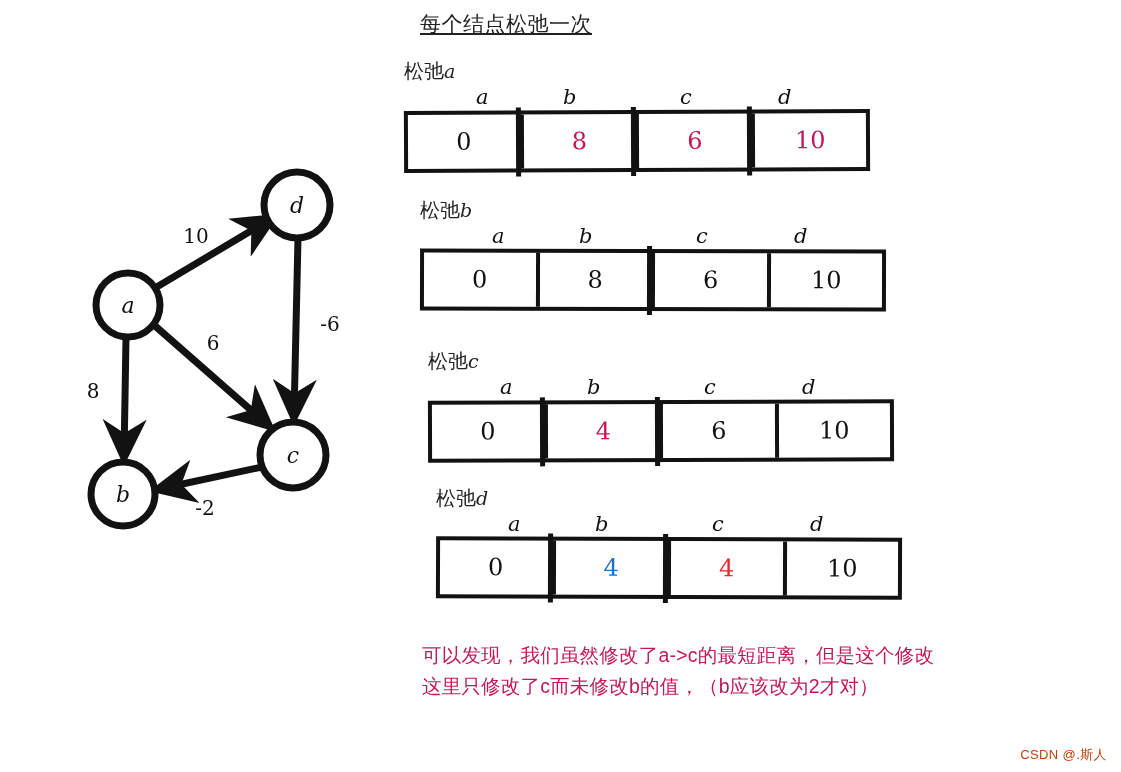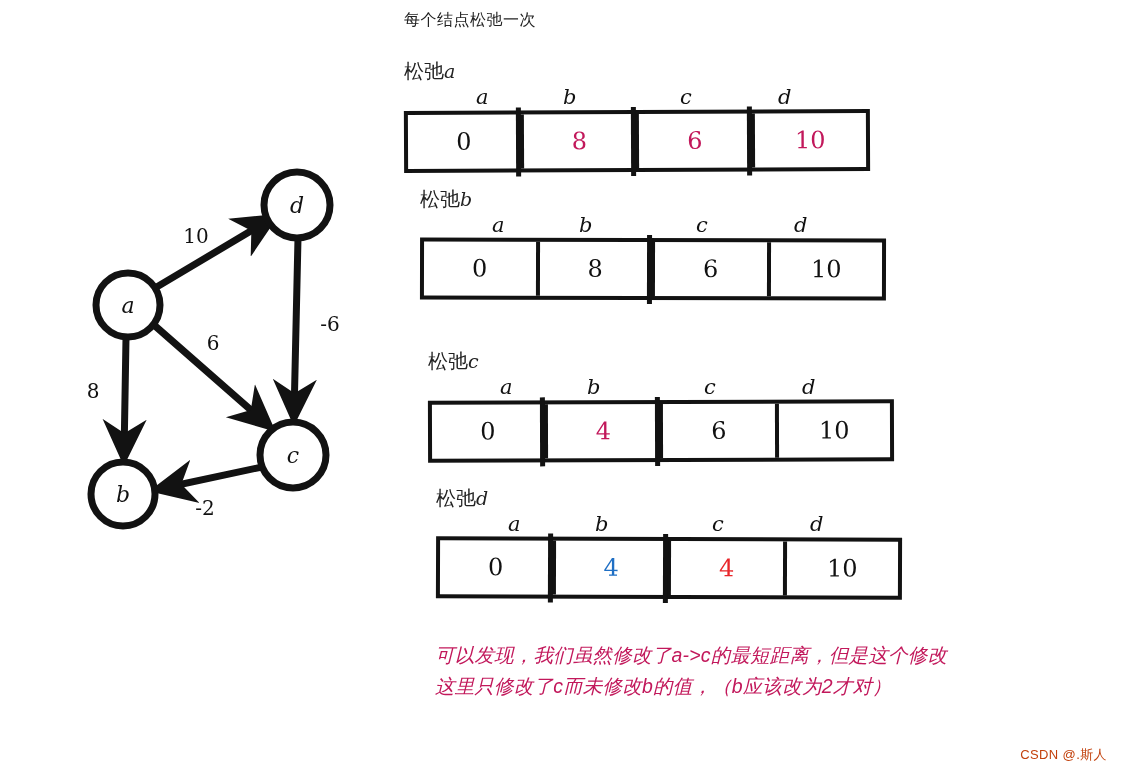--- a/index.html
+++ b/index.html
@@ -26,26 +26,27 @@
 
   
   #tables-panel {
     position: absolute;
     left: 400px; top: 0;
     width: 721px; height: 772px;
   }
 
   .doc-title {
     position: absolute;
-    left: 4px;
+    left: 20px;
     top: 10px;
-    font-size: 16px;
+    font-size: 21px;
     letter-spacing: 0.5px;
     color: #222;
     white-space: nowrap;
+    text-decoration: underline;
   }
 
   .pass-block { position: absolute; }
 
   .pass-label {
     position: absolute;
     font-size: 20px;
     color: #222;
     white-space: nowrap;
     left: 0;
@@ -116,28 +117,27 @@
   .thick-sep {
     position: absolute;
     width: 5px;
     background: #121212;
     top: -3px;
     bottom: -4px;
   }
 
   .note {
     position: absolute;
-    left: 35px;
+    left: 22px;
     top: 640px;
     width: 650px;
     font-size: 19.5px;
     line-height: 31px;
     color: #c2185b;
     letter-spacing: 0.2px;
-    font-style: italic;
   }
 
   .watermark {
     position: absolute;
     right: 14px;
     bottom: 8px;
     font-size: 13px;
     color: #c2410c;
     letter-spacing: 0.4px;
   }
@@ -225,21 +225,21 @@
         <div class="cell v-pink">8</div>
         <div class="cell v-pink">6</div>
         <div class="cell v-pink">10</div>
       </div>
       <div class="thick-sep" style="left:112px;"></div>
       <div class="thick-sep" style="left:227px;"></div>
       <div class="thick-sep" style="left:343px;"></div>
     </div>
   </div>
 
-  <div class="pass-block" style="left:20px; top:186px; width:466px; height:118px;">
+  <div class="pass-block" style="left:20px; top:197px; width:466px; height:118px;">
     <div class="pass-label"><span>松弛</span><span class="hand-letter">b</span></div>
     <div class="col-headers">
       <span class="col-header" style="left:58px;">a</span>
       <span class="col-header" style="left:145px;">b</span>
       <span class="col-header" style="left:262px;">c</span>
       <span class="col-header" style="left:360px;">d</span>
     </div>
     <div class="row-table tilt-b">
       <div class="cells">
         <div class="cell v-dark">0</div>

